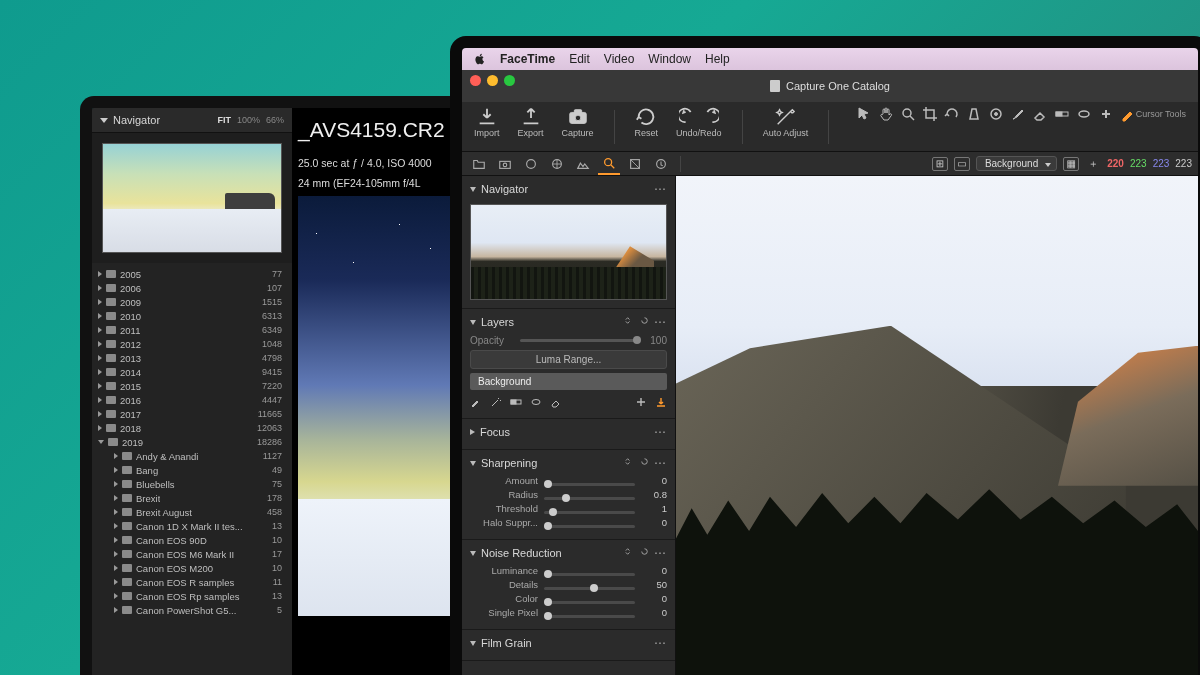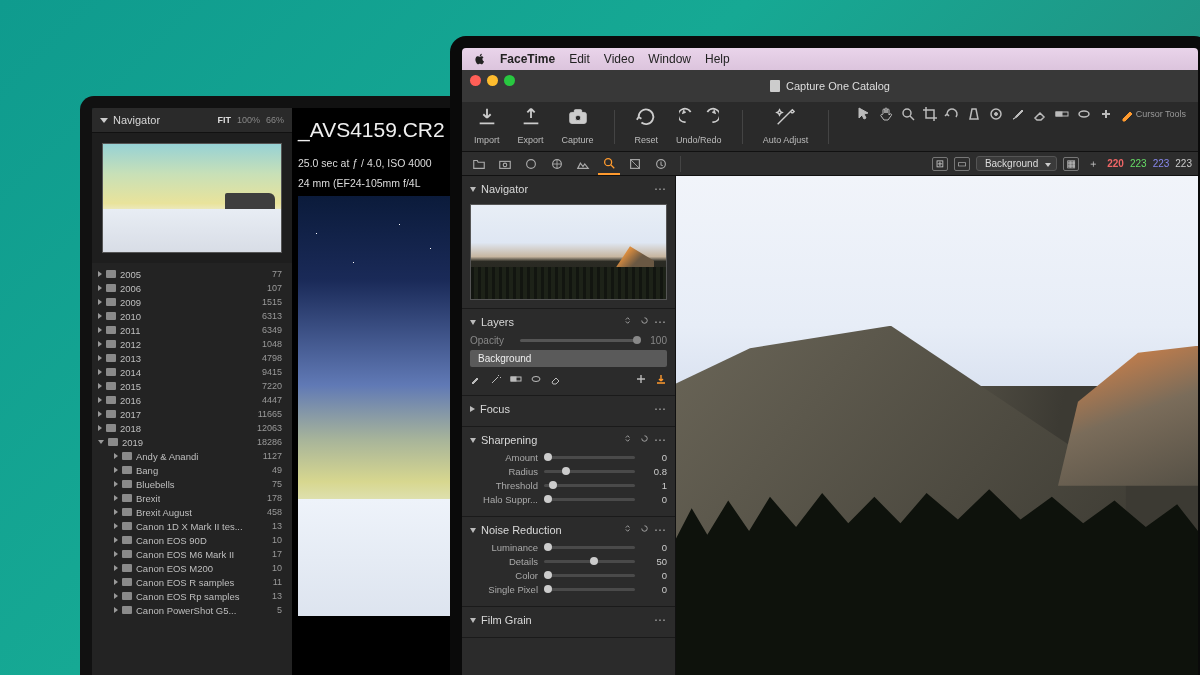--- a/index.html
+++ b/index.html
@@ -122,21 +122,21 @@
   .traffic { position:absolute; left:8px; top:5px; display:flex; gap:6px; }
   .traffic span { width:11px;height:11px;border-radius:50%; }
   .tl-close{background:#ff5f57;} .tl-min{background:#febc2e;} .tl-max{background:#28c840;}
   .co-titlebar .doc-icon{ width:10px;height:12px;background:#ccc;margin-right:6px;border-radius:1px; }
 
   .co-toolbar {
     height: 50px; background:#2a2a2a; border-bottom:1px solid #111;
     display:flex; align-items:flex-start; gap:18px; padding:4px 12px 0 12px;
     color:#bbb; font-size:9px;
   }
-  .tb-item { display:flex; flex-direction:column; align-items:center; gap:7px; }
+  .tb-item { display:flex; flex-direction:column; align-items:center; gap:0; }
   .tb-ico { width:22px; height:22px; display:flex;align-items:center;justify-content:center; fill:#ccc; stroke:#ccc; }
   .tb-sep { width:1px; height:34px; background:#444; margin:4px 2px 0; }
   .tb-group-label { font-size:9px; color:#999; text-align:center; }
   .tb-cursor-strip { display:flex; gap:6px; align-items:center; }
   .tb-cursor-strip svg { width:16px;height:16px; fill:#bbb; stroke:#bbb; }
   .tb-right { margin-left:auto; display:flex; flex-direction:row; align-items:center; }
   .rgb-readout { display:flex; gap:6px; font-size:10px; }
   .rgb-readout .r{color:#e66;font-weight:bold;} .rgb-readout .g{color:#6d6;} .rgb-readout .b{color:#88e;}
 
   .co-tabstrip {
@@ -185,21 +185,21 @@
   .opacity-row .lbl { width:44px; color:#888; font-size:10px; }
   .mini-slider { flex:1; height:3px; background:#555; position:relative; border-radius:2px; }
   .mini-slider .knob { position:absolute; top:-3px; width:8px;height:8px;border-radius:50%;background:#888; }
   .opacity-row .val { width:24px; text-align:right; color:#888; font-size:10px; }
   .luma-btn { display:block; text-align:center; background:#3a3a3a; padding:3px 0; border-radius:3px; color:#bbb; font-size:10px; border:1px solid #4a4a4a; margin:4px 0; }
   .layer-item { background:#5a5a5a; color:#eee; padding:3px 8px; border-radius:2px; font-size:10px; margin:2px 0; }
   .layer-tools { display:flex; justify-content:flex-end; gap:8px; margin-top:6px; }
   .layer-tools svg { width:12px;height:12px;fill:#bbb;stroke:#bbb; }
   .layer-tools .download svg { fill:#ff9a2e; stroke:#ff9a2e; }
 
-  .slider-row { display:flex; align-items:center; gap:6px; margin:3px 0; }
+  .slider-row { display:flex; align-items:flex-end; gap:6px; margin:3px 0; }
   .slider-row .lbl { width:68px; text-align:right; color:#aaa; font-size:9.5px; }
   .slider-row .track { flex:1; height:3px; background:#4a4a4a; position:relative; border-radius:2px; }
   .slider-row .knob { position:absolute; top:-3px; width:8px;height:8px;border-radius:50%;background:#ccc; }
   .slider-row .val { width:26px; text-align:right; color:#ccc; font-size:9.5px; }
 
   .co-viewer { flex:1; position:relative; overflow:hidden; background:#1a1a1a; }
   .viewer-img {
     position:absolute; inset:0;
     background:
       linear-gradient(#f1f4fa 0%, #e7edf7 30%, #dbe3f1 42%, transparent 42%),
@@ -684,20 +684,21 @@
               <span class="dots">⋯</span>
             </span>
           </div>
           <div class="opacity-row">
             <span class="lbl">Opacity</span>
             <div class="mini-slider">
                 <div class="knob" style="left:calc(100% - 4px)"></div>
               </div>
             <span class="val">100</span>
           </div>
+          <div class="luma-btn">Luma Range...</div>
           <div class="layer-item">Background</div>
           <div class="layer-tools">
             <span><svg viewBox="0 0 12 12">
                   <path d="M2 10l5-5 1 1-5 5z"></path>
                 </svg></span>
             <span><svg viewBox="0 0 12 12">
                   <path d="M2 10l6-6M8 2l1 1M10 4l1 1" stroke-width="1"></path>
                 </svg></span>
             <span><svg viewBox="0 0 12 12">
                   <rect x="1" y="4" width="10" height="4" fill="none" stroke-width="1"></rect>

